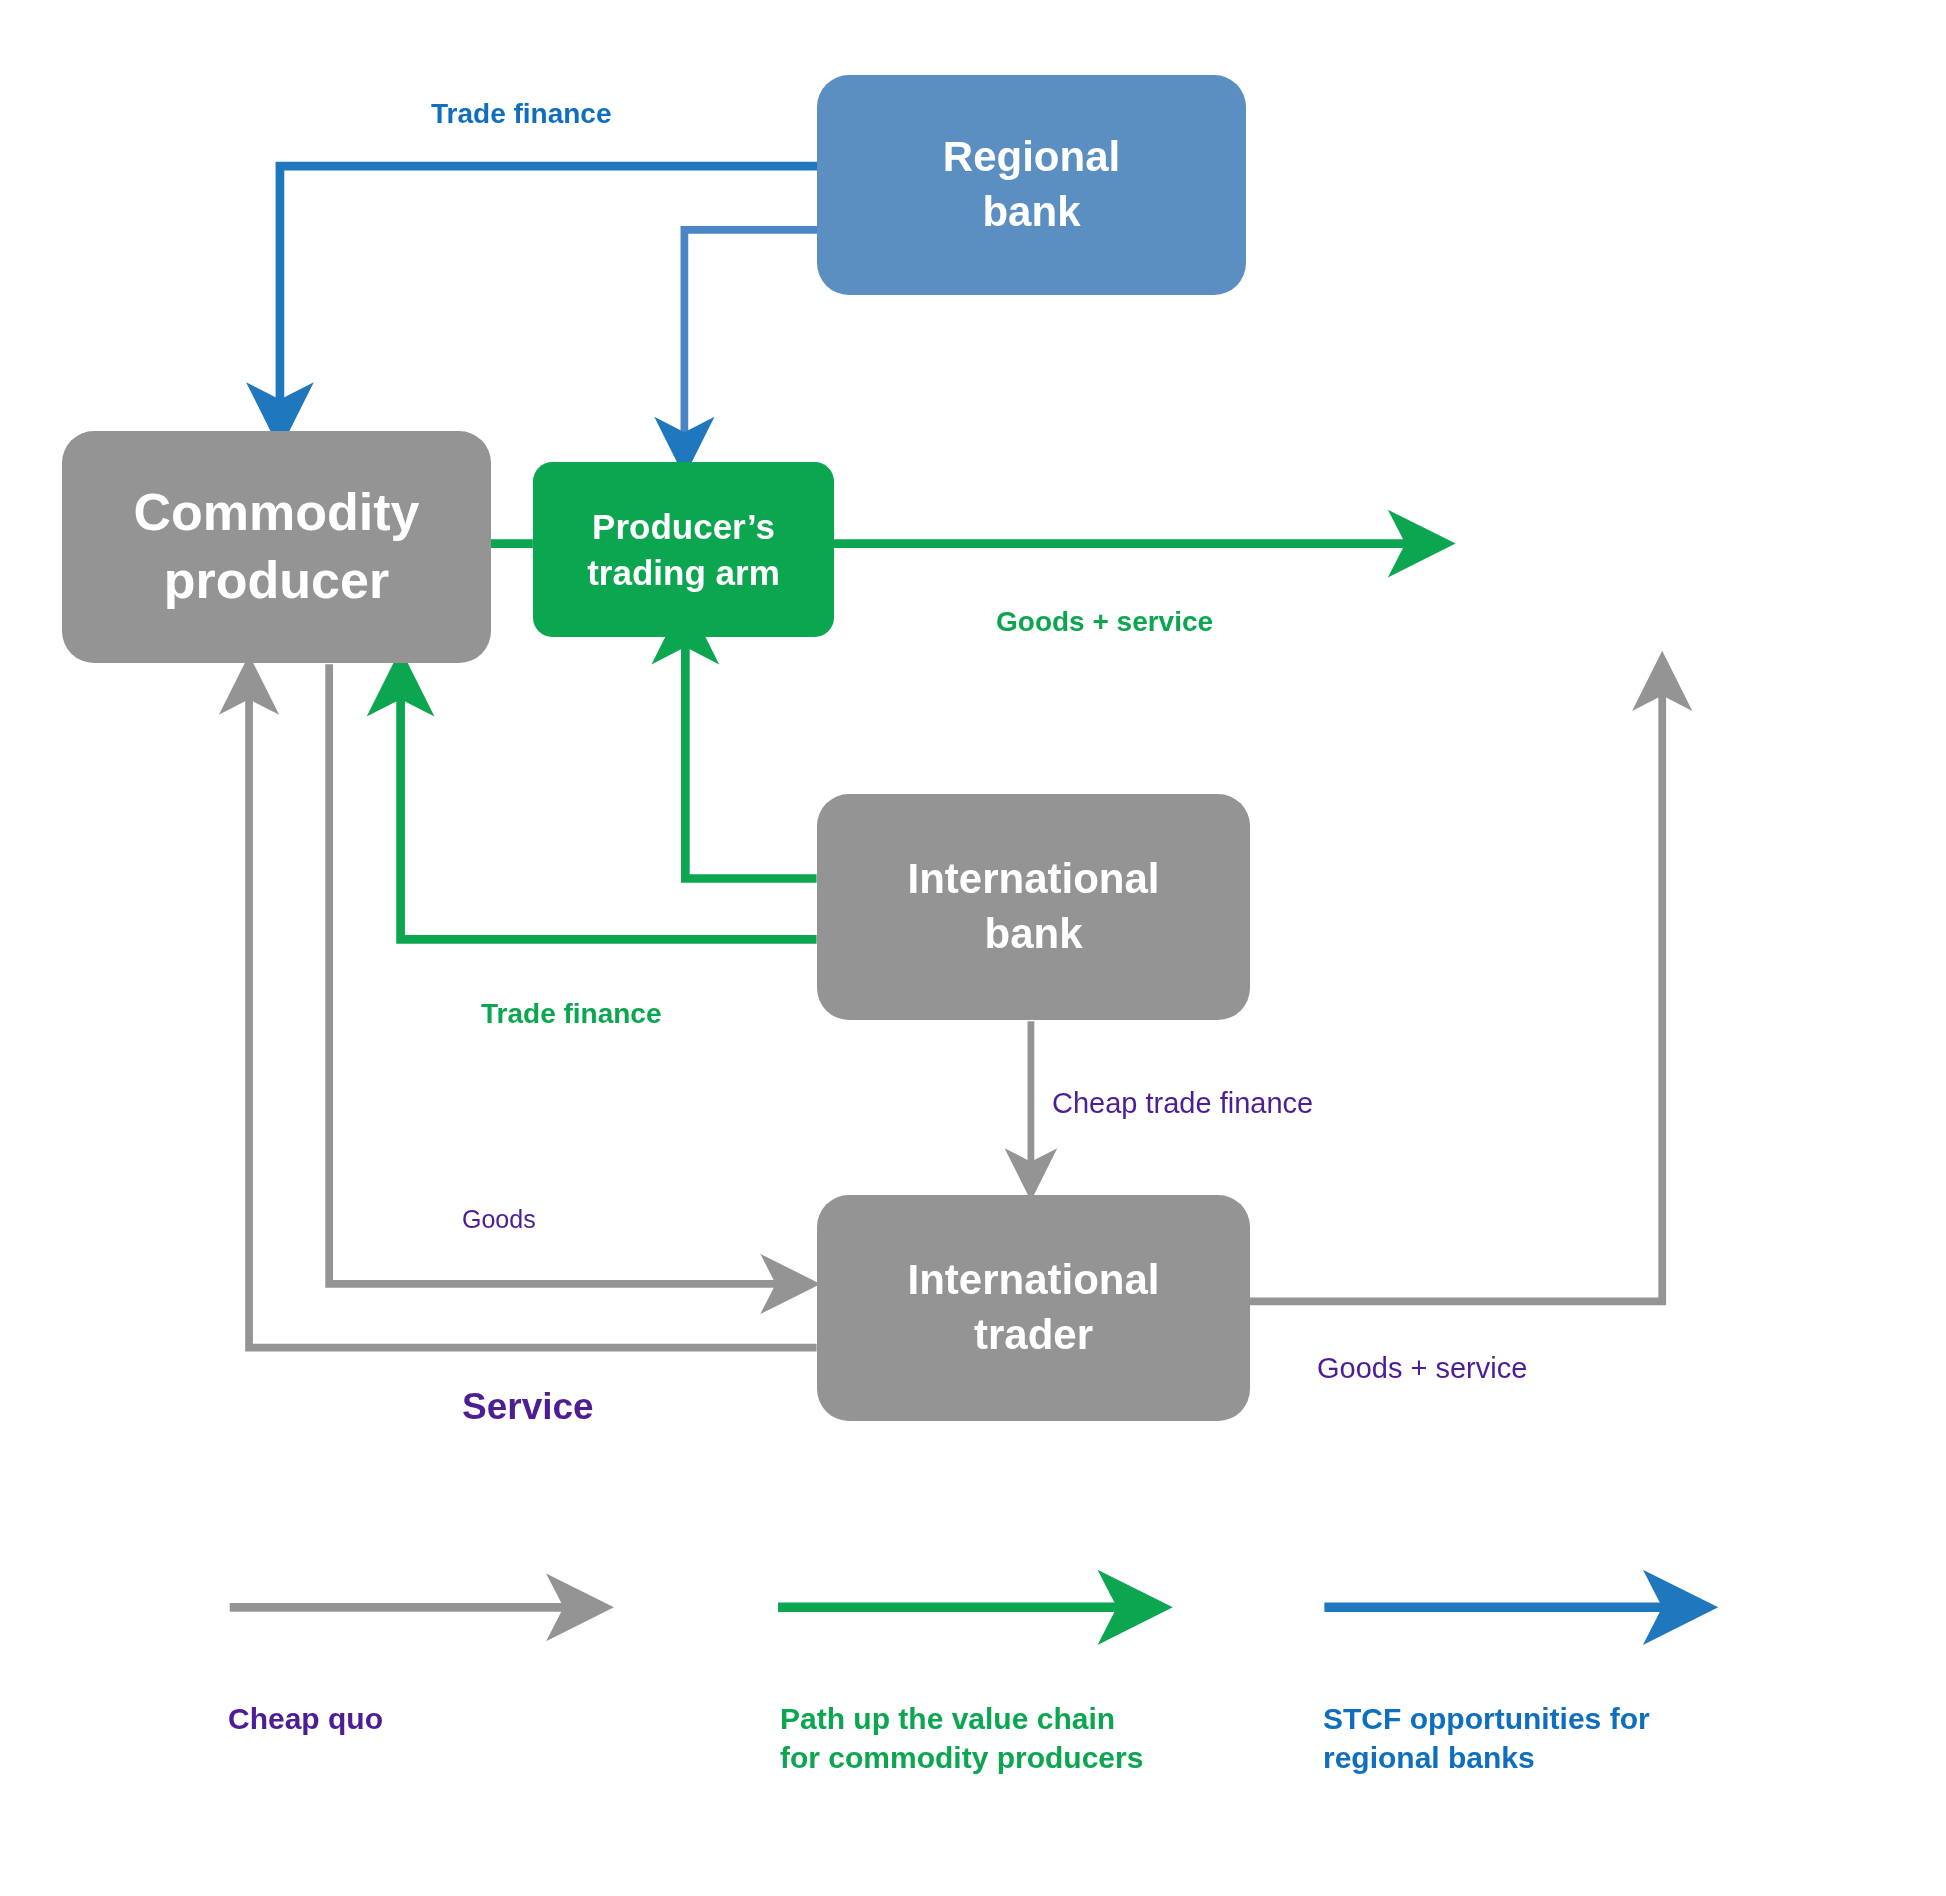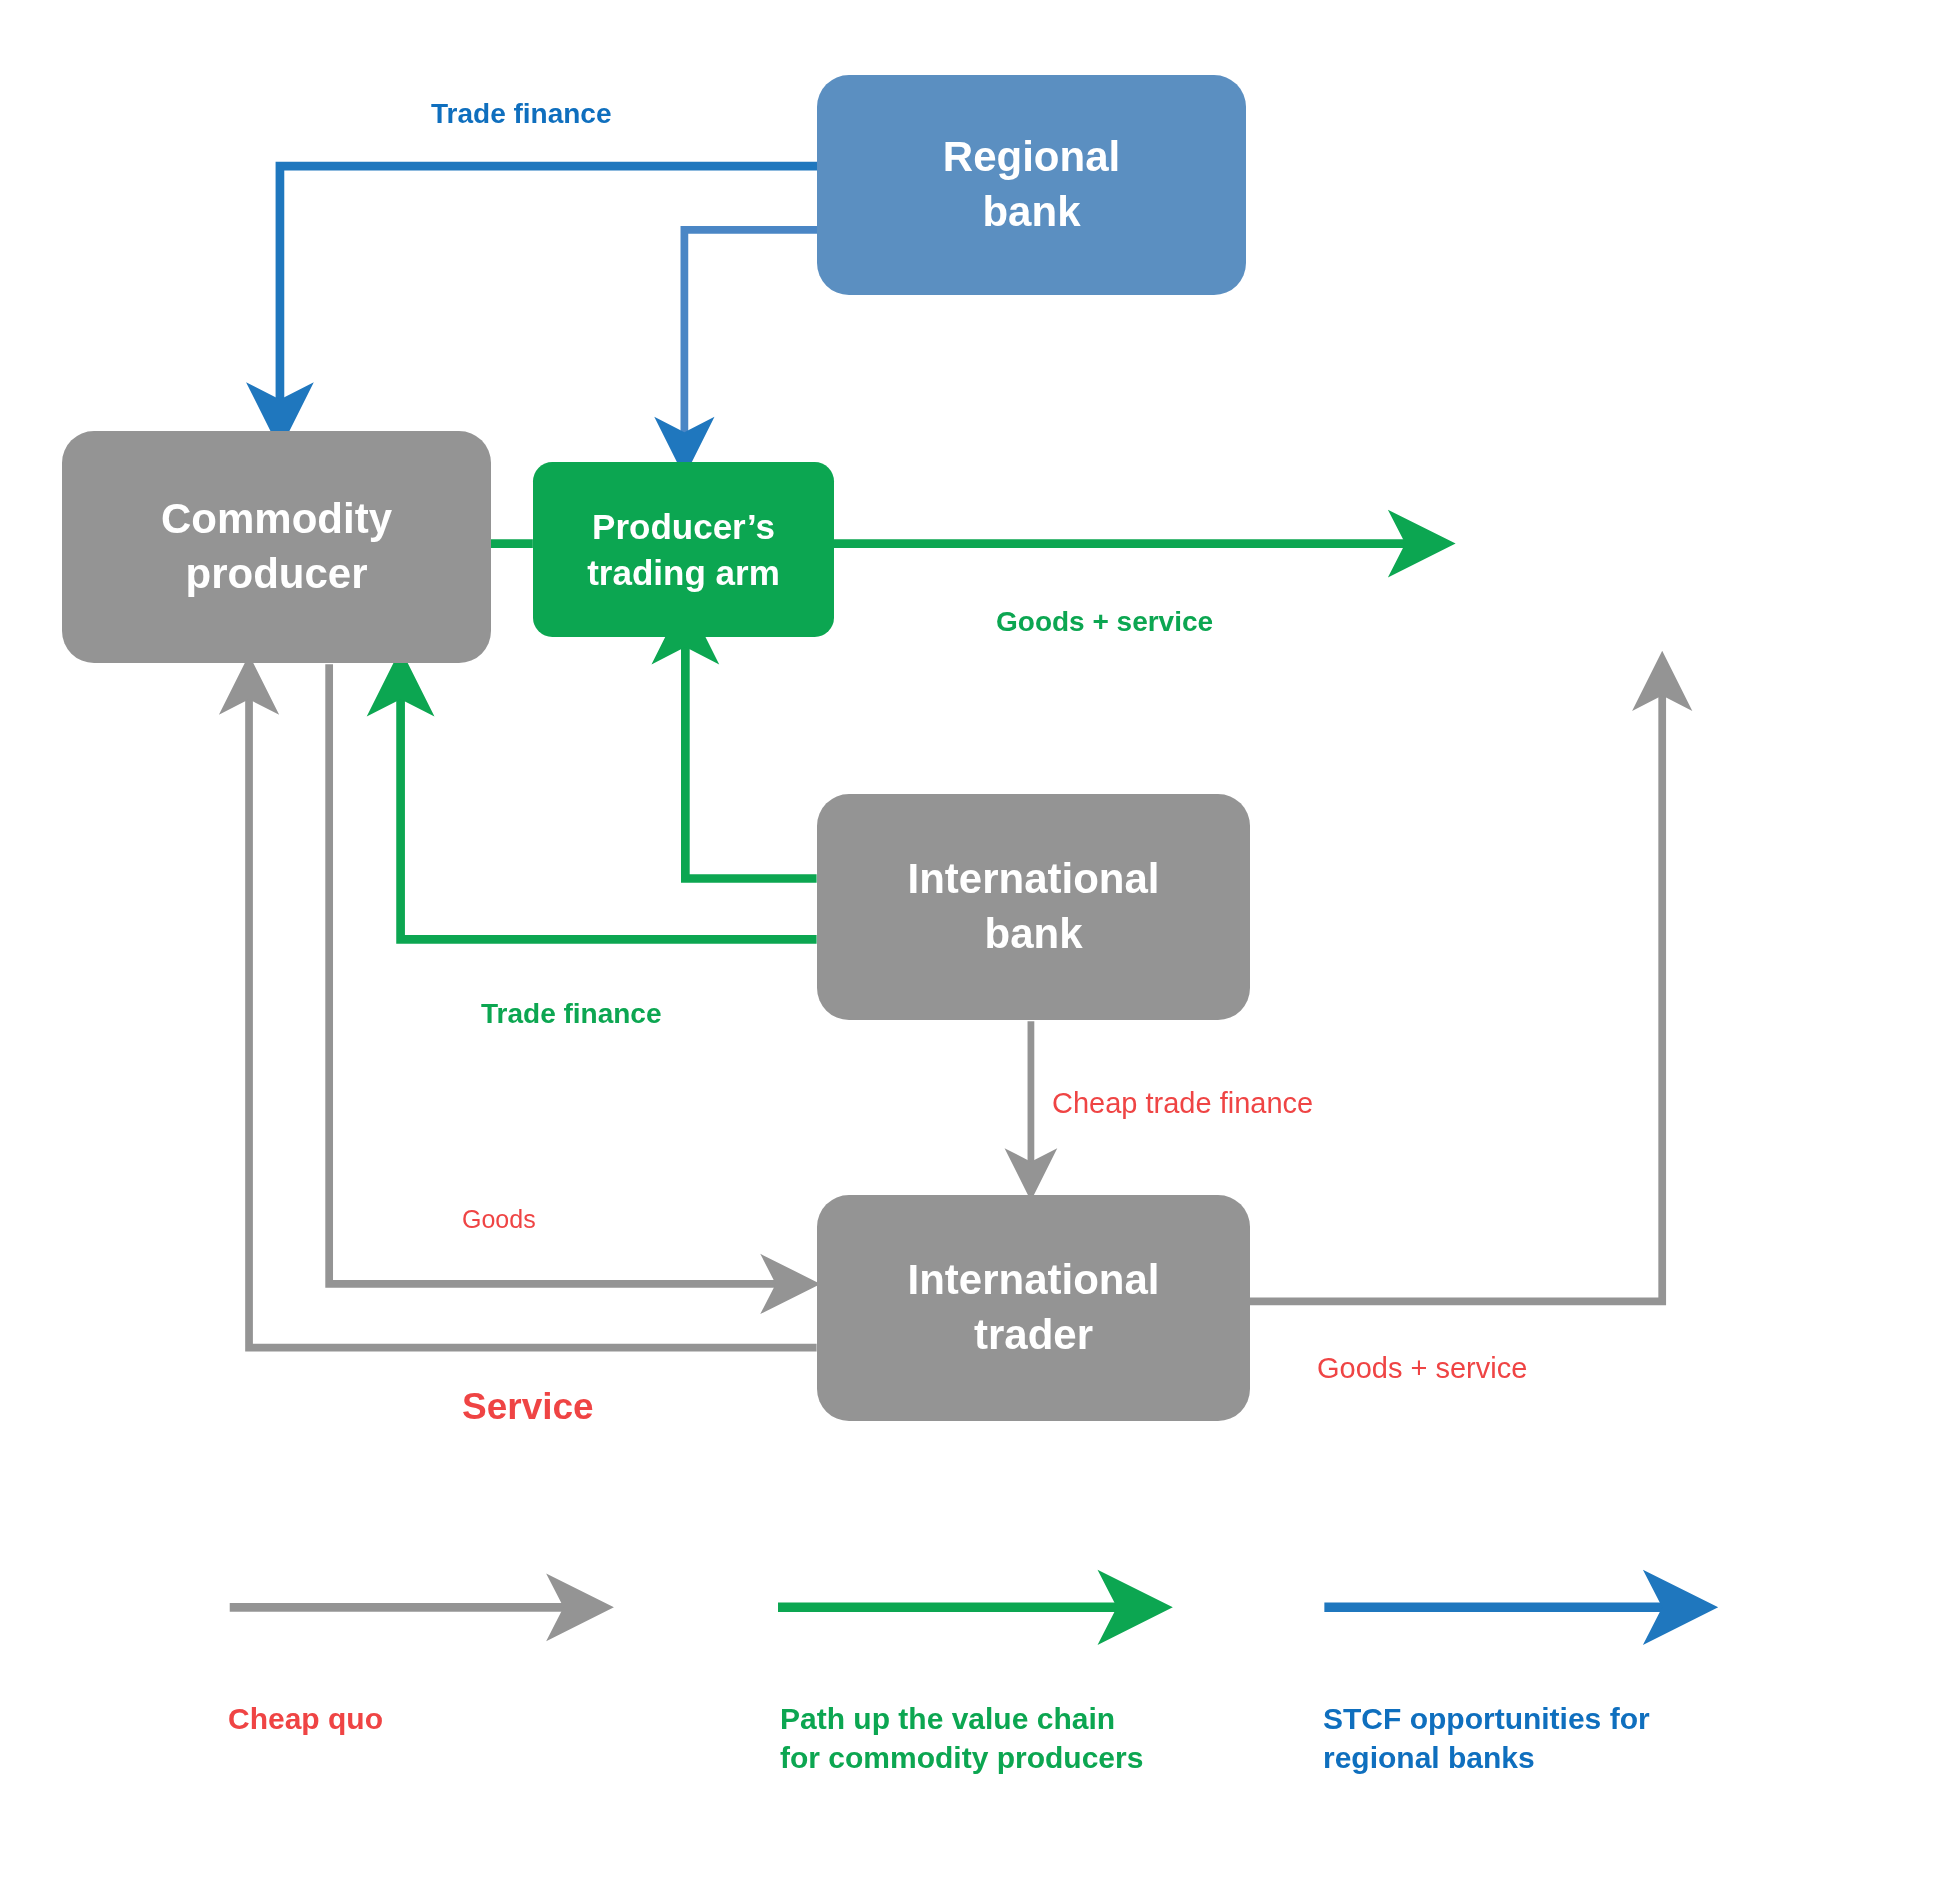--- a/index.html
+++ b/index.html
@@ -34,37 +34,37 @@
     line-height: 1.30;
     border-radius: 32px;
     box-sizing: border-box;
     padding: 3.9px 9.7px;
     z-index: 3;
   }
   .node.gray  { background: #949494; }
   .node.blue  { background: #5B8FC1; }
   .node.green { background: #0CA651; }
 
-  .n-commodity   { left: 62px;   top: 431px;  width: 429px;  height: 232px; font-size: 42px; }
+  .n-commodity   { left: 62px;   top: 431px;  width: 429px;  height: 232px; font-size: 52px; }
   .n-trading     { left: 533px;  top: 462px;  width: 301px;  height: 175px; font-size: 35px; border-radius: 19.3px; }
   .n-regional    { left: 817px;  top: 75px;   width: 429px;  height: 220px; font-size: 42px; }
   .n-foreign     { left: 1446px; top: 425px;  width: 433px;  height: 232px; font-size: 42px; }
   .n-intlbank    { left: 817px;  top: 794px;  width: 433px;  height: 226px; font-size: 42px; }
   .n-intltrader  { left: 817px;  top: 1195px; width: 433px;  height: 226px; font-size: 42px; }
 
   .wlabel {
     position: absolute;
     font-size: 28px;
     font-weight: bold;
     white-space: pre;
     z-index: 4;
   }
   .c-blue  { color: #0F6FBE; }
   .c-green { color: #0CA651; }
-  .c-gray  { color: #ef4444; }
+  .c-gray  { color: #4c1d95; }
 
   .lb-tf-blue   { left: 431px;  top: 98px;  }
   .lb-tf-green  { left: 481px;  top: 998px; }
   .lb-goods-srv-green { left: 996px; top: 606px; }
   .lb-cheap     { left: 1052px; top: 1087px; font-weight: normal; font-size: 29px; }
   .lb-goods     { left: 462px;  top: 1205px; font-weight: normal; font-size: 25px; }
   .lb-service   { left: 462px;  top: 1386px; font-weight: bold; font-size: 37px; }
   .lb-goods-srv-gray { left: 1317px; top: 1352px; font-weight: normal; font-size: 29px; }
 
   .legend-label {

